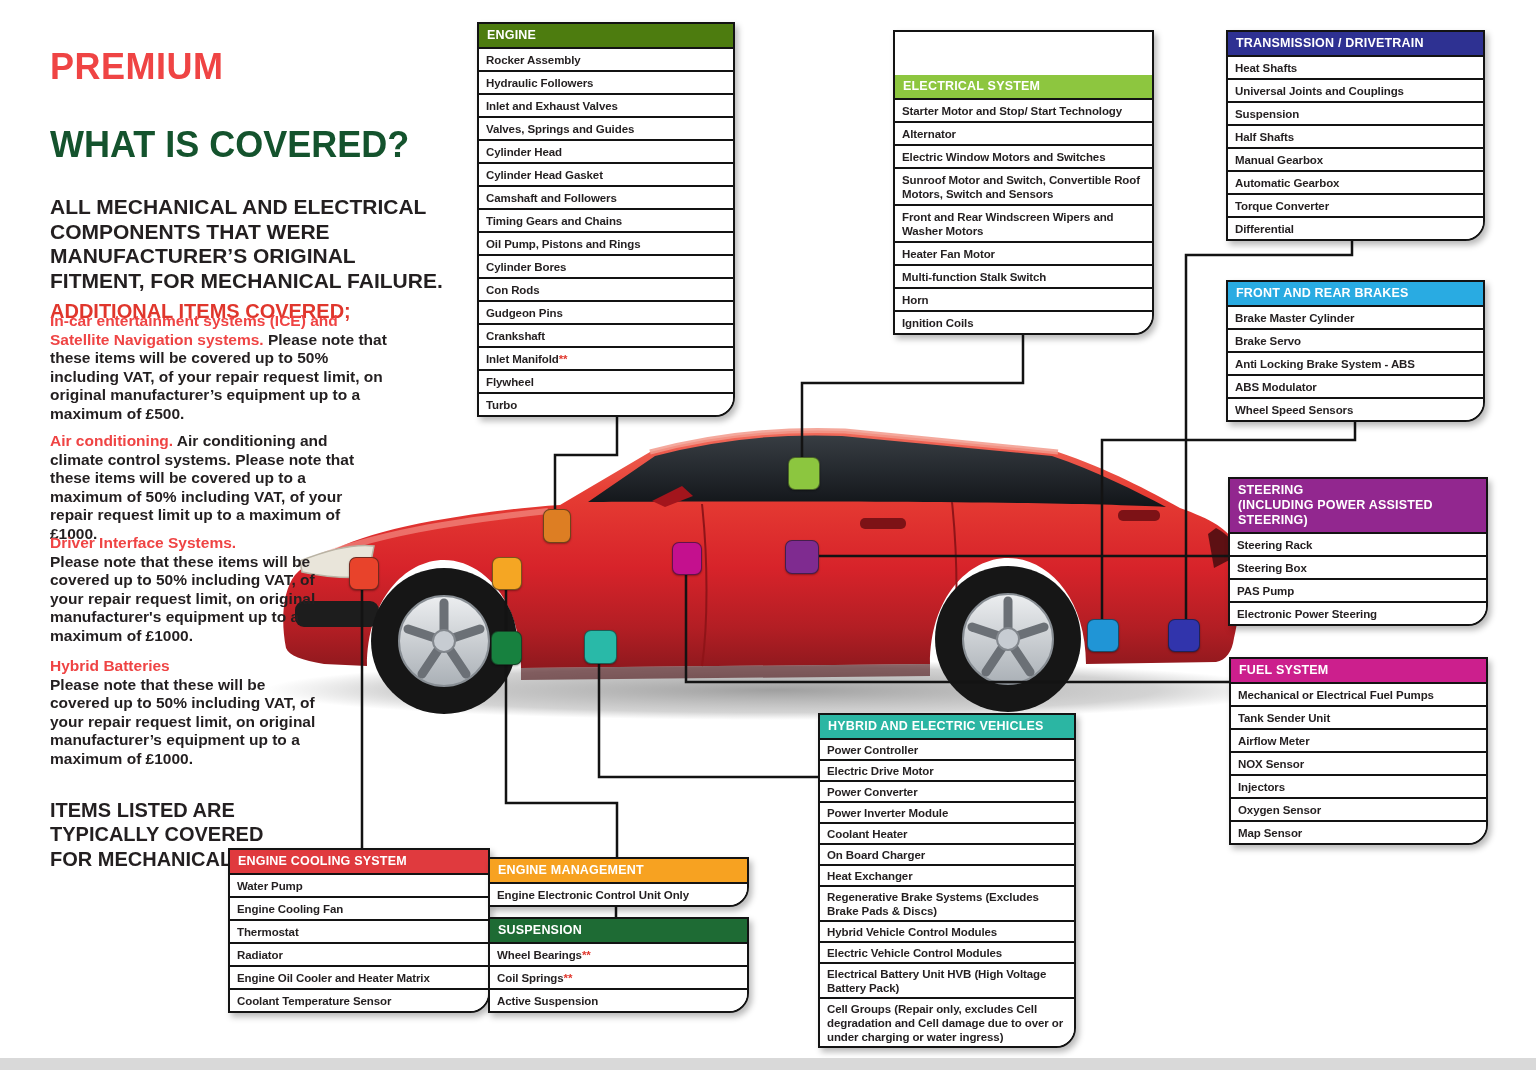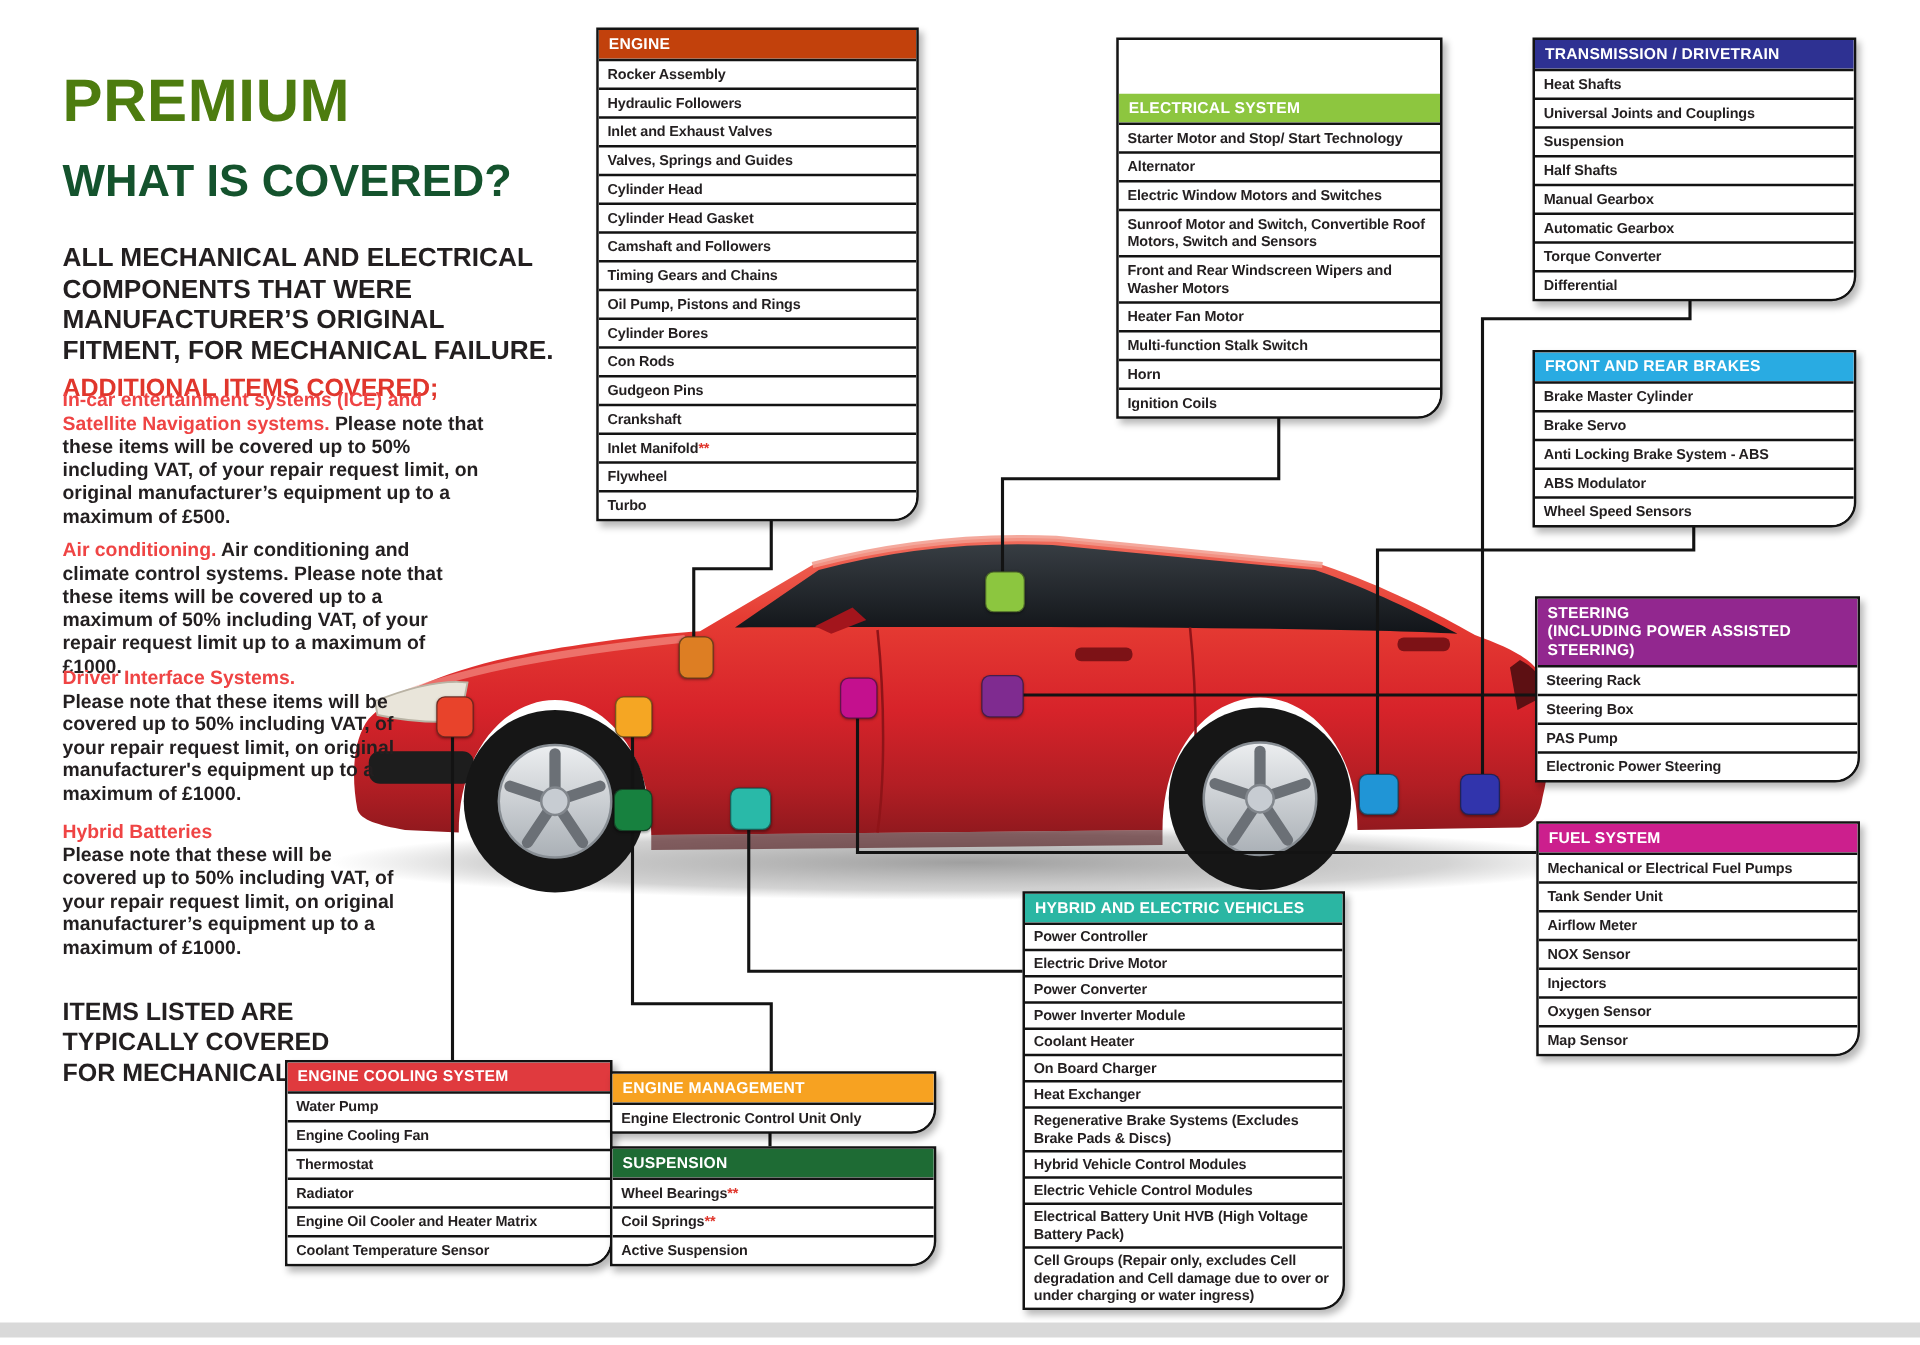--- a/index.html
+++ b/index.html
@@ -2,21 +2,21 @@
 <html><head>
 <meta charset="utf-8">
 <style>
   html,body{margin:0;padding:0;background:#fff;}
   .canvas{position:relative;width:1536px;height:1076px;background:#fff;overflow:hidden;
           font-family:"Liberation Sans",sans-serif;color:#231f20;}
   .layer{position:absolute;left:0;top:0;width:1536px;height:1076px;}
 
   
   .abs{position:absolute;}
-  .t-title{top:22px;left:50px;font-size:48px;font-weight:900;letter-spacing:.5px;color:#4d7c0f;}
+  .t-title{top:22px;left:50px;font-size:36px;font-weight:900;letter-spacing:.5px;color:#ef4444;}
   .t-sub{top:94px;left:50px;font-size:36px;font-weight:900;color:#14532d;}
   .t-intro{top:174px;left:50px;width:400px;font-size:21px;line-height:1.17;font-weight:800;}
   .t-add{top:280px;left:50px;font-size:20px;font-weight:800;color:#e0362c;}
   .note{font-size:15.5px;line-height:1.2;font-weight:700;}
   .note .lead{color:#ef4444;}
   .note .lead-block{display:block;}
   .t-n1{top:312px;left:50px;width:340px;}
   .t-n2{top:432px;left:50px;width:320px;}
   .t-n3{top:534px;left:50px;width:268px;}
   .t-n4{top:657px;left:50px;width:276px;}
@@ -194,21 +194,21 @@
     <span class="lead lead-block">Hybrid Batteries</span>
     <span>Please note that these will be covered up to 50% including VAT, of your repair request limit, on original manufacturer’s equipment up to a maximum of £1000.</span>
   </div>
 
   <p class="abs t-footer">ITEMS LISTED ARE
 TYPICALLY COVERED
 FOR MECHANICAL FAILURE</p>
 
   <div id="boxes">
       <div class="box box-engine">
-        <div class="box-header" style="background: #c2410c;">ENGINE</div>
+        <div class="box-header" style="background: #4d7c0f;">ENGINE</div>
         <div class="row">Rocker Assembly</div>
         <div class="row">Hydraulic Followers</div>
         <div class="row">Inlet and Exhaust Valves</div>
         <div class="row">Valves, Springs and Guides</div>
         <div class="row">Cylinder Head</div>
         <div class="row">Cylinder Head Gasket</div>
         <div class="row">Camshaft and Followers</div>
         <div class="row">Timing Gears and Chains</div>
         <div class="row">Oil Pump, Pistons and Rings</div>
         <div class="row">Cylinder Bores</div>

